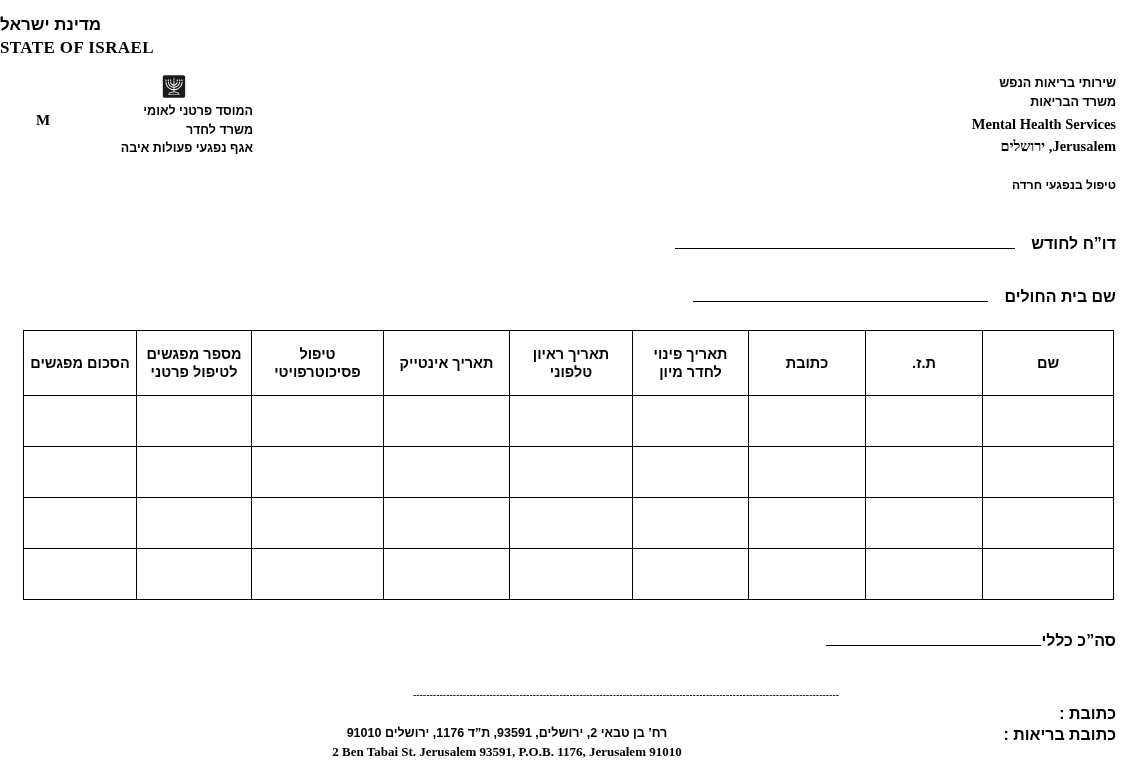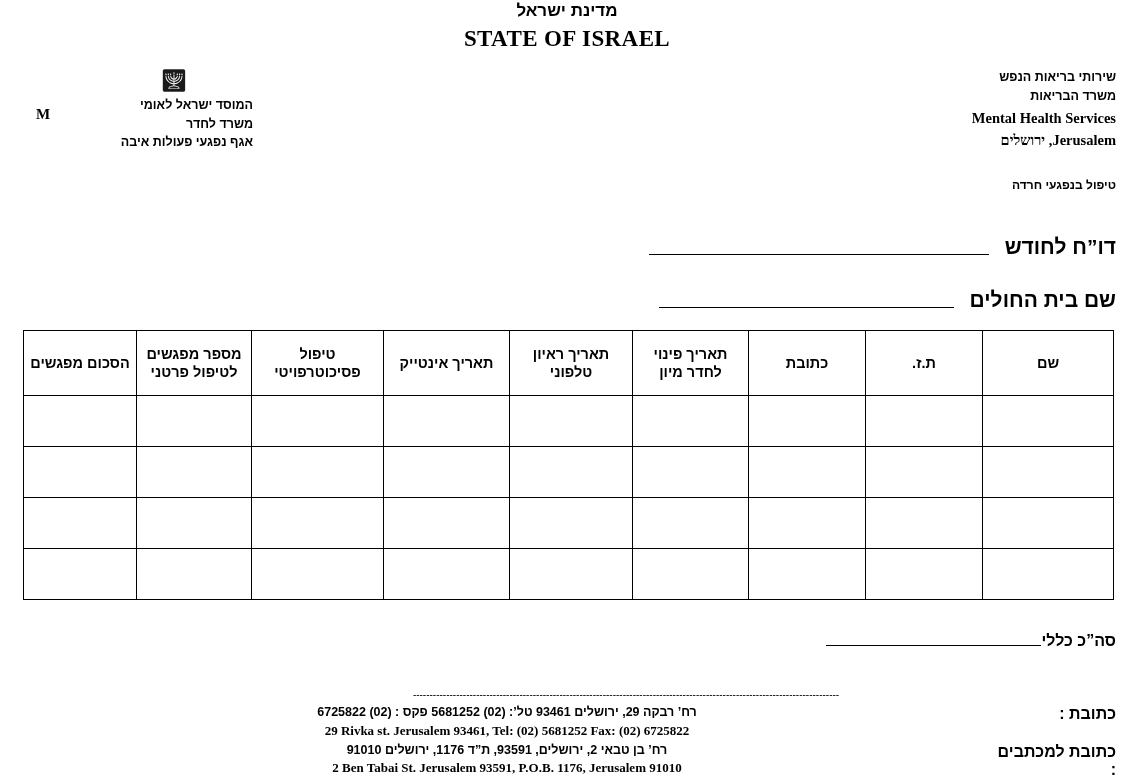--- a/index.html
+++ b/index.html
@@ -16,31 +16,32 @@
     overflow: hidden;
   }
   .page {
     position: relative;
     width: 1134px;
     height: 784px;
   }
 
   
   .title-block {
-    text-align: center;
+    text-align: left;
+    padding-top: 14px;
   }
   .title-he {
     font-size: 17px;
     font-weight: bold;
     font-family: "Liberation Sans", sans-serif;
     direction: rtl;
     line-height: 1.35;
   }
   .title-en {
-    font-size: 23px;
+    font-size: 17px;
     font-weight: bold;
     font-family: "Liberation Serif", serif;
     line-height: 1.35;
     letter-spacing: 0.4px;
   }
 
   
   .info-row {
     position: relative;
     height: 100px;
@@ -100,21 +101,21 @@
     font-size: 12px;
     font-weight: bold;
   }
   .field-line {
     position: absolute;
     right: 18px;
     direction: rtl;
     display: flex;
     align-items: flex-end;
     gap: 16px;
-    font-size: 21px;
+    font-size: 16px;
     font-weight: bold;
   }
   .field-line .rule {
     display: inline-block;
     border-bottom: 1.5px solid #000;
     height: 0;
     margin-bottom: 4px;
   }
   #field-month { top: 235px; }
   #field-month .rule { width: 340px; }
@@ -231,21 +232,21 @@
   <div class="title-block">
     <div class="title-he">מדינת ישראל</div>
     <div class="title-en">STATE OF ISRAEL</div>
   </div>
 
   <div class="info-row">
     <div class="menorah">🕎︎</div>
     <div class="m-letter">M</div>
 
     <div class="nii-block">
-      <div>המוסד ישראל לאומי</div>
+      <div>המוסד פרטני לאומי</div>
       <div>משרד לחדר</div>
       <div>אגף נפגעי פעולות איבה</div>
     </div>
 
     <div class="mhs-block">
       <div>שירותי בריאות הנפש</div>
       <div>משרד הבריאות</div>
       <div class="en">Mental Health Services</div>
       <div class="en">ירושלים ,Jerusalem</div>
     </div>
@@ -341,28 +342,24 @@
   <div class="total-line">
     <span>סה”כ כללי</span>
     <span class="rule"></span>
   </div>
 
   <div class="footer">
     <div class="dashes">--------------------------------------------------------------------------------------------------------------------------------</div>
 
     <div class="footer-row">
       <div class="footer-label">כתובת :</div>
-      <div class="footer-lines">
-        <div class="footer-he">רח’ רבקה 29, ירושלים 93461 טל’: (02) 5681252  פקס : (02) 6725822</div>
-        <div class="footer-en">29 Rivka st. Jerusalem 93461, Tel: (02) 5681252  Fax: (02) 6725822</div>
-      </div>
     </div>
 
     <div class="footer-row">
-      <div class="footer-label">כתובת למכתבים :</div>
+      <div class="footer-label">כתובת בריאות :</div>
       <div class="footer-lines">
         <div class="footer-he">רח’ בן טבאי 2, ירושלים, 93591, ת”ד 1176, ירושלים 91010</div>
         <div class="footer-en">2 Ben Tabai St. Jerusalem 93591, P.O.B. 1176, Jerusalem 91010</div>
       </div>
     </div>
   </div>
 
 </div>
 
 </body></html>

